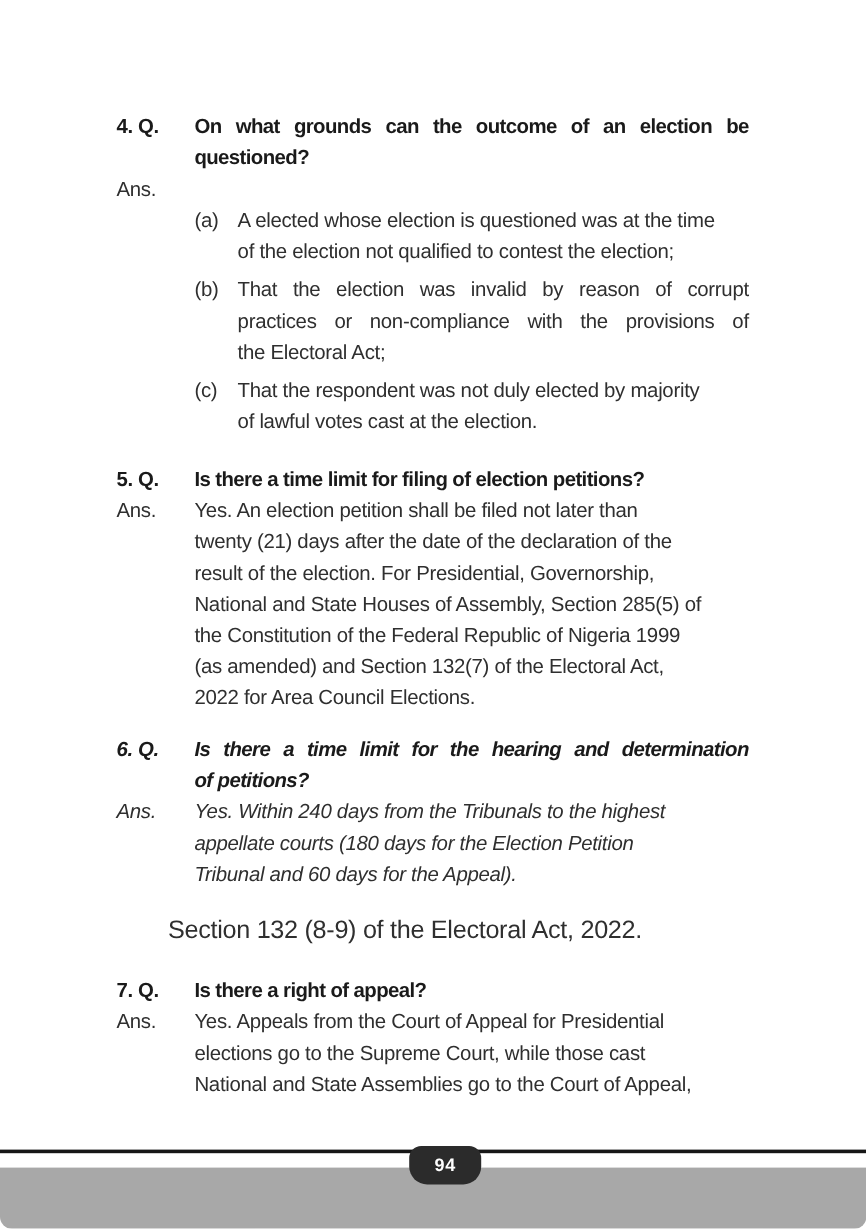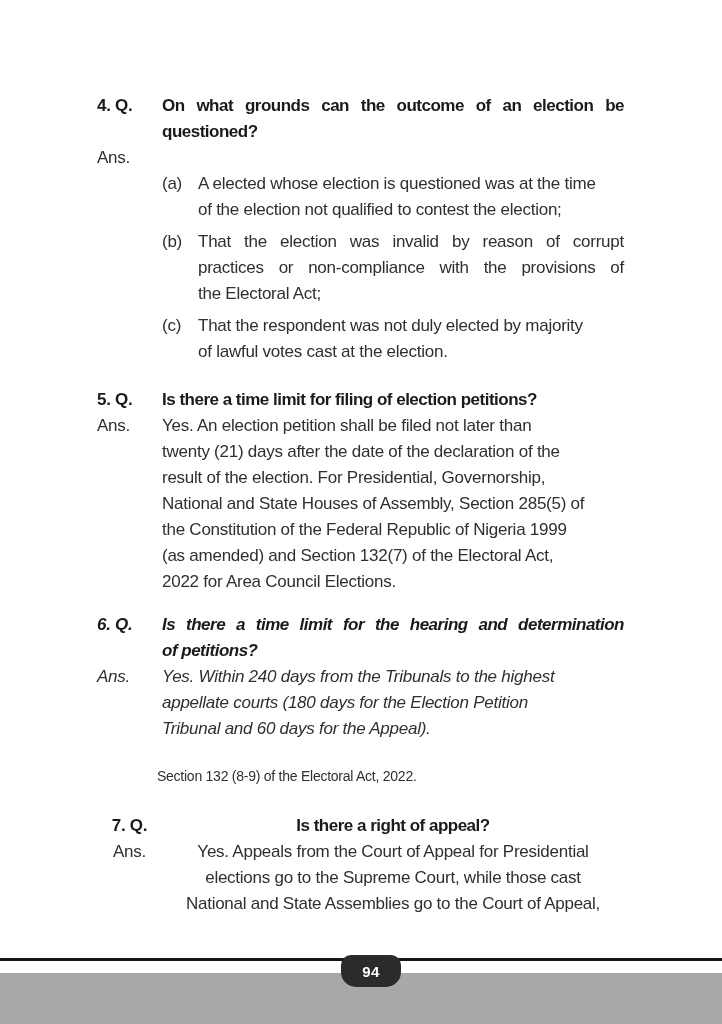--- a/index.html
+++ b/index.html
@@ -1,18 +1,18 @@
 <!DOCTYPE html>
 <html style="--rule: #161616; --footer_band: #a8a8a8; --badge_bg: #2b2b2b; --badge_text: #ffffff;"><head>
 <meta charset="utf-8">
 <style>
   html,body { margin:0; padding:0; background:#ffffff; }
   .page {
     position:relative; width:722px; height:1024px; background:#ffffff;
-    font-family:"Liberation Sans", sans-serif; color:#2f2f2f; overflow:hidden;
+    font-family:"Liberation Sans", sans-serif; color:#2f2f2f; overflow:hidden;border-radius:10px;
   }
   .block {
     position:absolute; left:97px; width:527px;
     font-size:17px; line-height:26px; letter-spacing:-0.25px;
   }
   .qrow, .arow { display:flex; }
   .qlabel {
     flex:0 0 65px; width:65px; font-weight:bold; color:#1a1a1a; letter-spacing:-0.3px;
   }
   .alabel { flex:0 0 65px; width:65px; }
@@ -21,22 +21,22 @@
   }
   .abody { flex:1; }
   .items { margin-left:65px; }
   .item { display:flex; margin-top:6px; }
   .item.first { margin-top:0; }
   .marker { flex:0 0 36px; width:36px; }
   .itext { flex:1; max-width:426px; }
   
   .justify .jl { text-align:justify; text-align-last:justify; }
   .note {
-    position:absolute; left:157px; top:763px; width:470px;
-    font-size:14px; line-height:26px; letter-spacing:-0.25px;
+    position:absolute; left:140px; top:763px; width:470px;
+    font-size:21px; line-height:26px; letter-spacing:-0.25px;
   }
   .footer-line {
     position:absolute; left:0; top:958px; width:722px; height:3px;
     background:var(--rule, #161616);
   }
   .footer-band {
     position:absolute; left:0; top:973px; width:722px; height:51px;
     background:var(--footer_band, #a8a8a8);
   }
   .page-badge {
@@ -124,21 +124,21 @@
       <div class="abody">
           <div class="jl">Yes. Within 240 days from the Tribunals to the highest</div>
           <div class="jl">appellate courts (180 days for the Election Petition</div>
           <div>Tribunal and 60 days for the Appeal).</div>
         </div>
     </div>
   </div>
 
   <div class="note">Section 132 (8-9) of the Electoral Act, 2022.</div>
 
-  <div class="block" style="top:813px;text-align:center;">
+  <div class="block" style="top:813px;">
     <div class="qrow">
       <div class="qlabel">7. Q.</div>
       <div class="qtext">
           <div>Is there a right of appeal?</div>
         </div>
     </div>
     <div class="arow">
       <div class="alabel">Ans.</div>
       <div class="abody">
           <div class="jl">Yes. Appeals from the Court of Appeal for Presidential</div>

